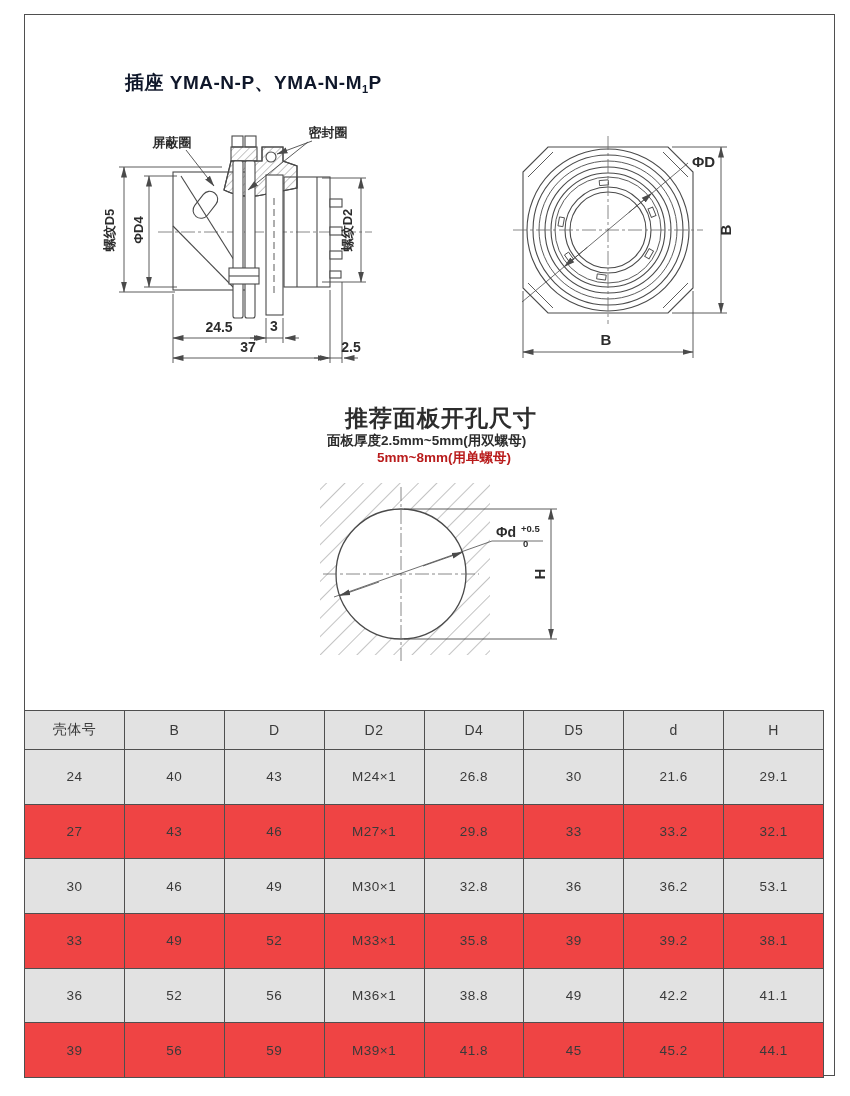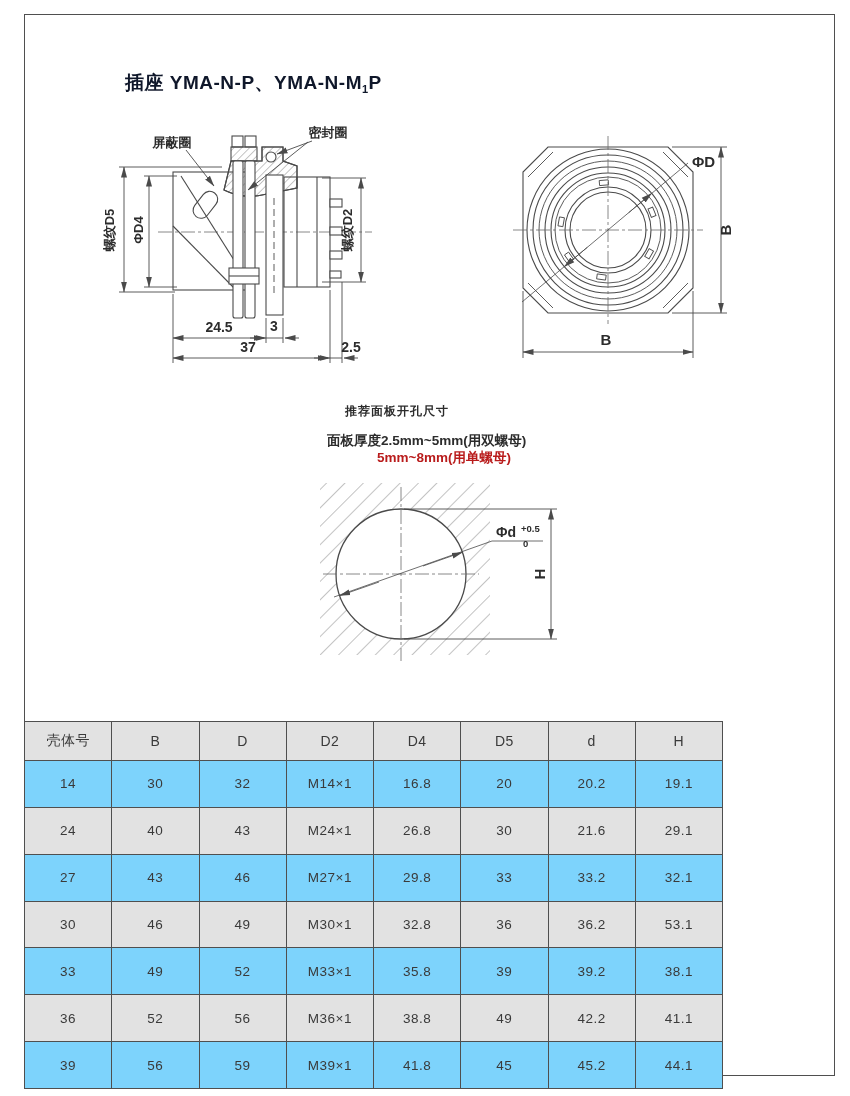--- a/index.html
+++ b/index.html
@@ -3,34 +3,34 @@
 <meta charset="utf-8">
 <style>
   html,body{margin:0;padding:0;background:#fff;}
   body{width:850px;height:1096px;position:relative;overflow:hidden;
        font-family:"Liberation Sans","DejaVu Sans",sans-serif;color:#333;}
   .frame{position:absolute;left:24px;top:14px;width:811px;height:1062px;
          border:1.5px solid #4f4f4f;box-sizing:border-box;background:#fff;}
   .title{position:absolute;left:125px;top:70px;font-size:19px;font-weight:bold;
          color:#0f172a;letter-spacing:.5px;white-space:nowrap;}
   .title .sub{font-size:11px;vertical-align:-4px;}
-  .panel-heading{position:absolute;left:345px;top:403px;font-size:12px;font-weight:bold;
+  .panel-heading{position:absolute;left:345px;top:403px;font-size:23px;font-weight:bold;
          color:#2c2c2c;letter-spacing:1px;white-space:nowrap;}
   .panel-note1{position:absolute;left:327px;top:432px;font-size:13.5px;font-weight:bold;
          color:#2c2c2c;white-space:nowrap;text-align:right;}
   .panel-note2{position:absolute;left:377px;top:449px;font-size:13.5px;font-weight:bold;
          color:#b91c1c;white-space:nowrap;}
   svg.drawing{position:absolute;left:0;top:0;}
   svg text{fill:#2c2c2c;stroke:none;}
   .cjk-label{font-size:13px;font-weight:bold;}
   .dim-num{font-size:14px;font-weight:bold;}
   .dim-big{font-size:15px;font-weight:bold;}
   .tol{font-size:9.5px;font-weight:bold;}
-  table.spec{position:absolute;left:24px;top:710px;width:699px;height:368px;
-         border-collapse:collapse;table-layout:fixed;background:#7dd3fc;margin-top:11px;}
+  table.spec{position:absolute;left:24px;top:710px;width:800px;height:368px;
+         border-collapse:collapse;table-layout:fixed;background:#ef4444;}
   table.spec th,table.spec td{border:1.6px solid #4f4f4f;text-align:center;
          vertical-align:middle;font-size:13.5px;font-weight:normal;color:#3a3a3a;
          padding:0;letter-spacing:.5px;}
   table.spec thead th{background:#e2e2e2;height:38px;font-size:14px;}
   table.spec tbody tr{height:36.5px;}
   table.spec tbody tr.alt td{background:#e2e2e2;}
 </style>
 </head>
 <body>
 
@@ -236,30 +236,20 @@
         <th>B</th>
         <th>D</th>
         <th>D2</th>
         <th>D4</th>
         <th>D5</th>
         <th>d</th>
         <th>H</th>
       </tr>
     </thead>
   <tbody>
-      <tr>
-        <td>14</td>
-        <td>30</td>
-        <td>32</td>
-        <td>M14×1</td>
-        <td>16.8</td>
-        <td>20</td>
-        <td>20.2</td>
-        <td>19.1</td>
-      </tr>
       <tr class="alt">
         <td>24</td>
         <td>40</td>
         <td>43</td>
         <td>M24×1</td>
         <td>26.8</td>
         <td>30</td>
         <td>21.6</td>
         <td>29.1</td>
       </tr>

